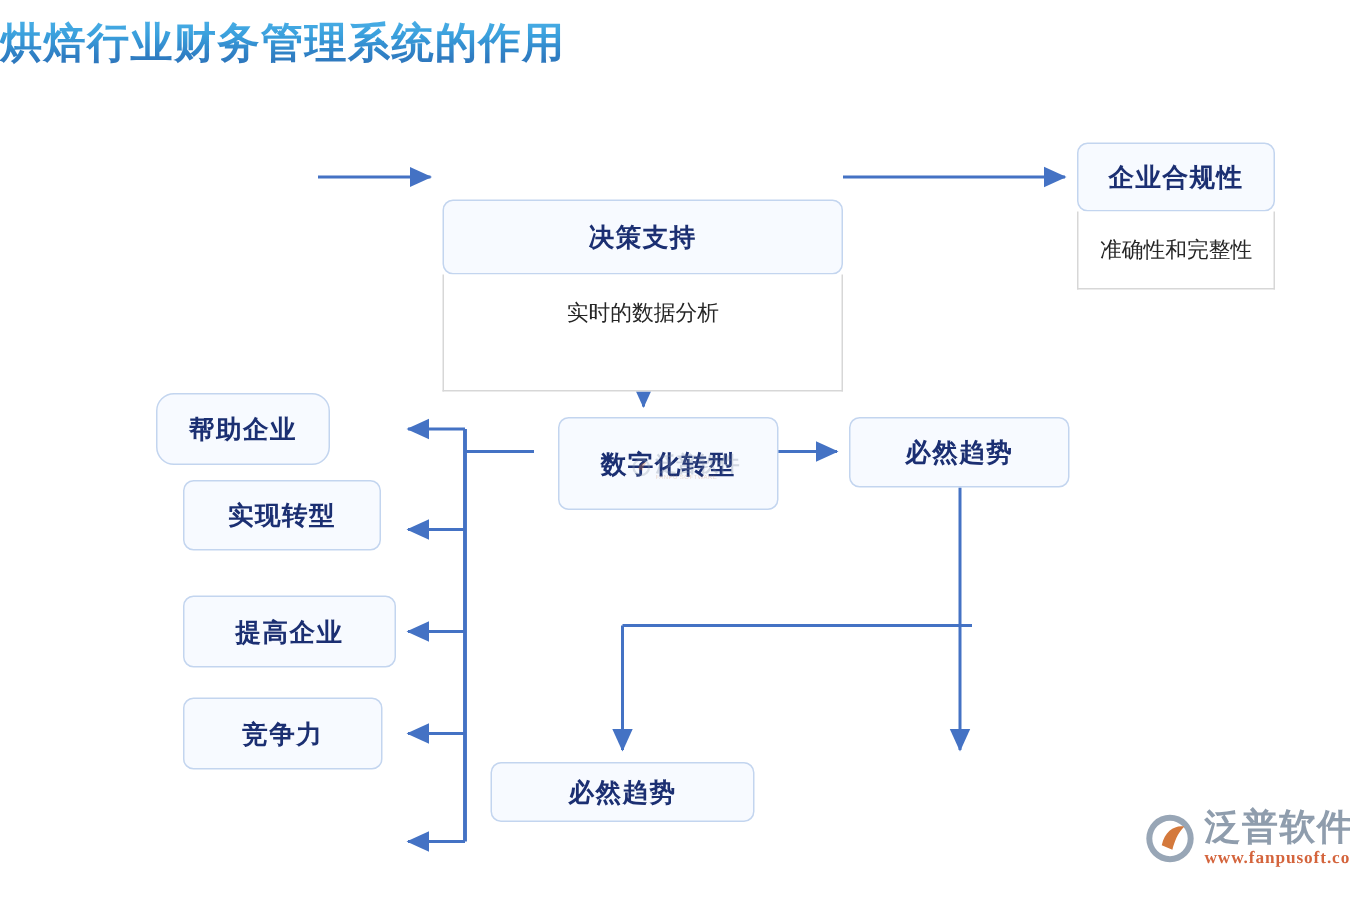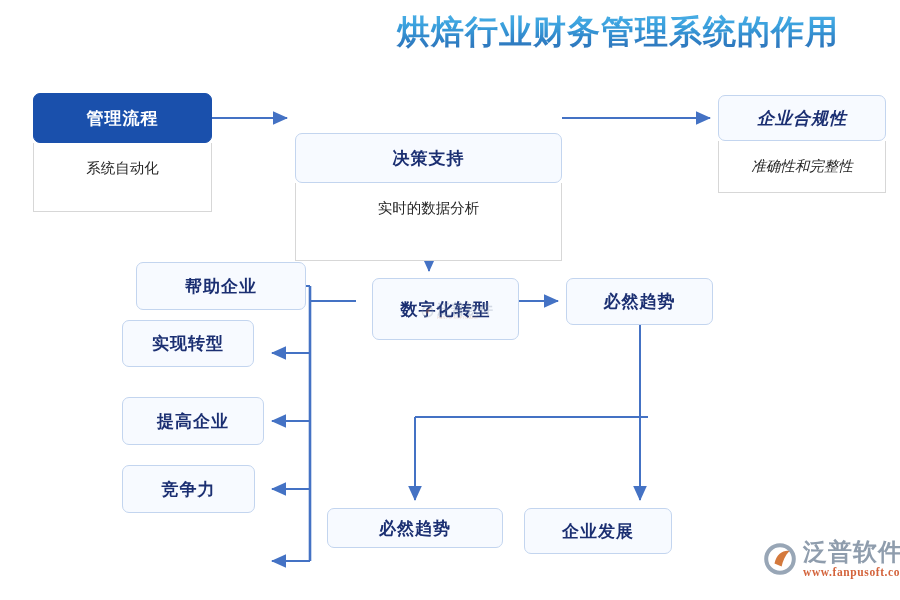--- a/index.html
+++ b/index.html
@@ -19,22 +19,22 @@
     height: 600px;
     background: #ffffff;
   }
 
   
   #page-title {
     position: absolute;
     left: 0;
     top: 10px;
     width: 839px;
-    text-align: right;
-    font-size: 33px;
+    text-align: left;
+    font-size: 28px;
     font-weight: bold;
     letter-spacing: 1px;
     background: linear-gradient(180deg, #4fb3e8 0%, #3aa0dd 35%, #2f7fc4 70%, #2e6fb5 100%);
     -webkit-background-clip: text;
     background-clip: text;
     color: transparent;
     -webkit-text-fill-color: transparent;
     white-space: nowrap;
   }
 
@@ -90,21 +90,21 @@
 
   
   #n-guanli       { left: 33px;  top: 93px;  width: 179px; }
   #n-guanli .hdr  { height: 50px; }
   #n-guanli .body { height: 69px; }
 
   #n-juece        { left: 295px; top: 93px;  width: 267px; }
   #n-juece .hdr   { height: 50px; margin-top: 40px; }
   #n-juece .body  { height: 78px; }
 
-  #n-hegui        { left: 718px; top: 95px;  width: 168px; font-style: italic; }
+  #n-hegui        { left: 718px; top: 95px;  width: 132px; }
   #n-hegui .hdr   { height: 46px; }
   #n-hegui .body  { height: 52px; }
 
   
   .pill {
     position: absolute;
     box-sizing: border-box;
     border: 1px solid #c3d5ef;
     border-radius: 7px;
     background: #f7faff;
@@ -114,21 +114,21 @@
     letter-spacing: 1px;
     display: flex;
     align-items: center;
     justify-content: center;
     text-align: center;
   }
 
   #n-shuzi   { left: 372px; top: 278px; width: 147px; height: 62px; }
   #n-hulian  { left: 566px; top: 278px; width: 147px; height: 47px; }
 
-  #n-bangzhu { left: 136px; top: 262px; width: 170px; height: 48px; }
+  #n-bangzhu { left: 104px; top: 262px; width: 116px; height: 48px; border-radius: 12px; }
   #n-shixian { left: 122px; top: 320px; width: 132px; height: 47px; }
   #n-tigao   { left: 122px; top: 397px; width: 142px; height: 48px; }
   #n-jingzheng{left: 122px; top: 465px; width: 133px; height: 48px; }
   #n-chuangxin{left: 122px; top: 537px; width: 142px; height: 48px; }
 
   #n-biran   { left: 327px; top: 508px; width: 176px; height: 40px; }
   #n-qiyefz  { left: 524px; top: 508px; width: 148px; height: 46px; }
 
   
   #wm-center {
@@ -227,45 +227,40 @@
       <path d="M310,489 L272,489" marker-end="url(#ah)"></path>
       <path d="M310,561 L272,561" marker-end="url(#ah)"></path>
 
       <path d="M640,325 L640,417"></path>
       <path d="M648,417 L415,417"></path>
       <path d="M415,417 L415,500" marker-end="url(#ahd)"></path>
       <path d="M640,417 L640,500" marker-end="url(#ahd)"></path>
     </g>
   </svg>
 
-  <div class="node" id="n-guanli">
-    <div class="hdr filled">管理流程</div>
-    <div class="body">系统自动化</div>
-  </div>
 
   <div class="node" id="n-juece">
     <div class="hdr">决策支持</div>
     <div class="body">实时的数据分析</div>
   </div>
 
   <div class="node" id="n-hegui">
     <div class="hdr">企业合规性</div>
     <div class="body">准确性和完整性</div>
   </div>
 
   <div class="pill" id="n-shuzi">数字化转型</div>
   <div class="pill" id="n-hulian">必然趋势</div>
 
   <div class="pill" id="n-bangzhu">帮助企业</div>
   <div class="pill" id="n-shixian">实现转型</div>
   <div class="pill" id="n-tigao">提高企业</div>
   <div class="pill" id="n-jingzheng">竞争力</div>
 
   <div class="pill" id="n-biran">必然趋势</div>
-  <div class="pill" id="n-qiyefz">企业发展</div>
 
   <div id="wm-center">
     <svg width="13" height="13" viewBox="0 0 34 34">
       <path d="M17 1.5 A15.5 15.5 0 1 0 17 32.5 A15.5 15.5 0 1 0 17 1.5 Z
                M17 5.5 A11.5 11.5 0 1 1 17 28.5 A11.5 11.5 0 1 1 17 5.5 Z" fill="#8f9dad"></path>
       <path d="M12 20 C14 11 21 8 26 9 C22 13 20 19 19 23 Z" fill="#d4793c"></path>
     </svg>
     <div style="display:flex;flex-direction:column;">
       <span class="wm-text">泛普软件</span>
       <span class="wm-sub">FANPU SOFTWARE</span>

